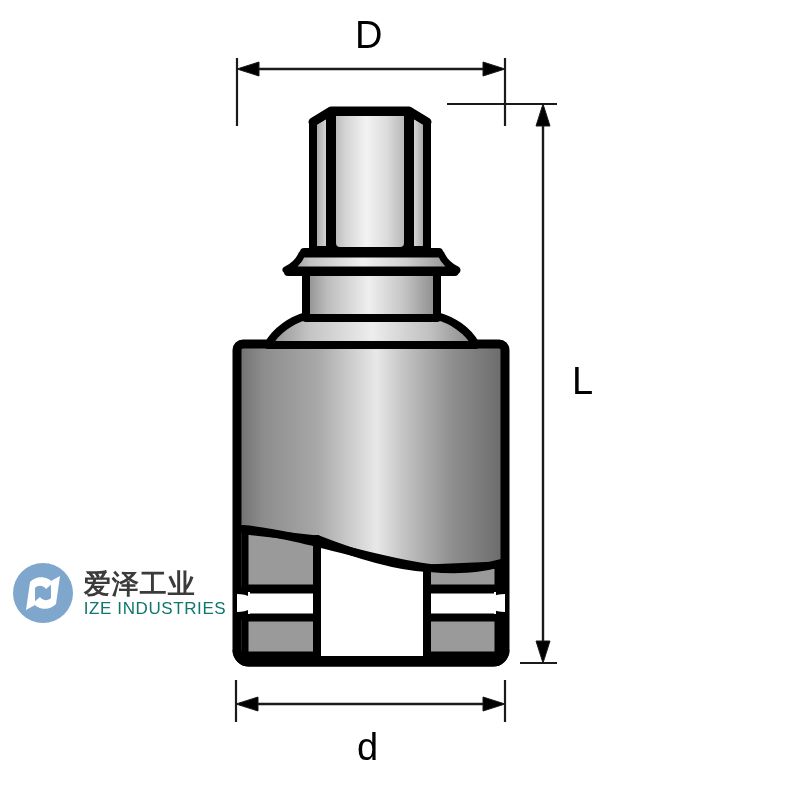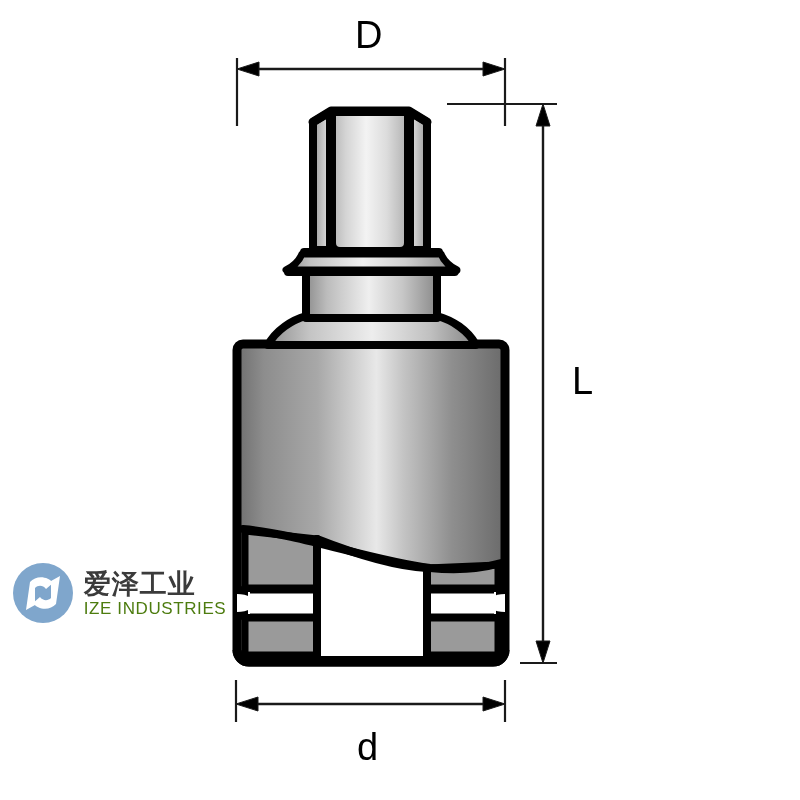--- a/index.html
+++ b/index.html
@@ -72,21 +72,21 @@
     font-weight: 700;
     color: #3b3b3b;
     letter-spacing: 1px;
     line-height: 1.05;
     white-space: nowrap;
   }
   #brand-en {
     font-family: "Liberation Sans", sans-serif;
     font-size: 17px;
     font-weight: 400;
-    color: #4d7c0f;
+    color: #0f766e;
     letter-spacing: 0.6px;
     line-height: 1.05;
     white-space: nowrap;
   }
 </style>
 </head>
 <body>
 
 <div id="stage">
 

